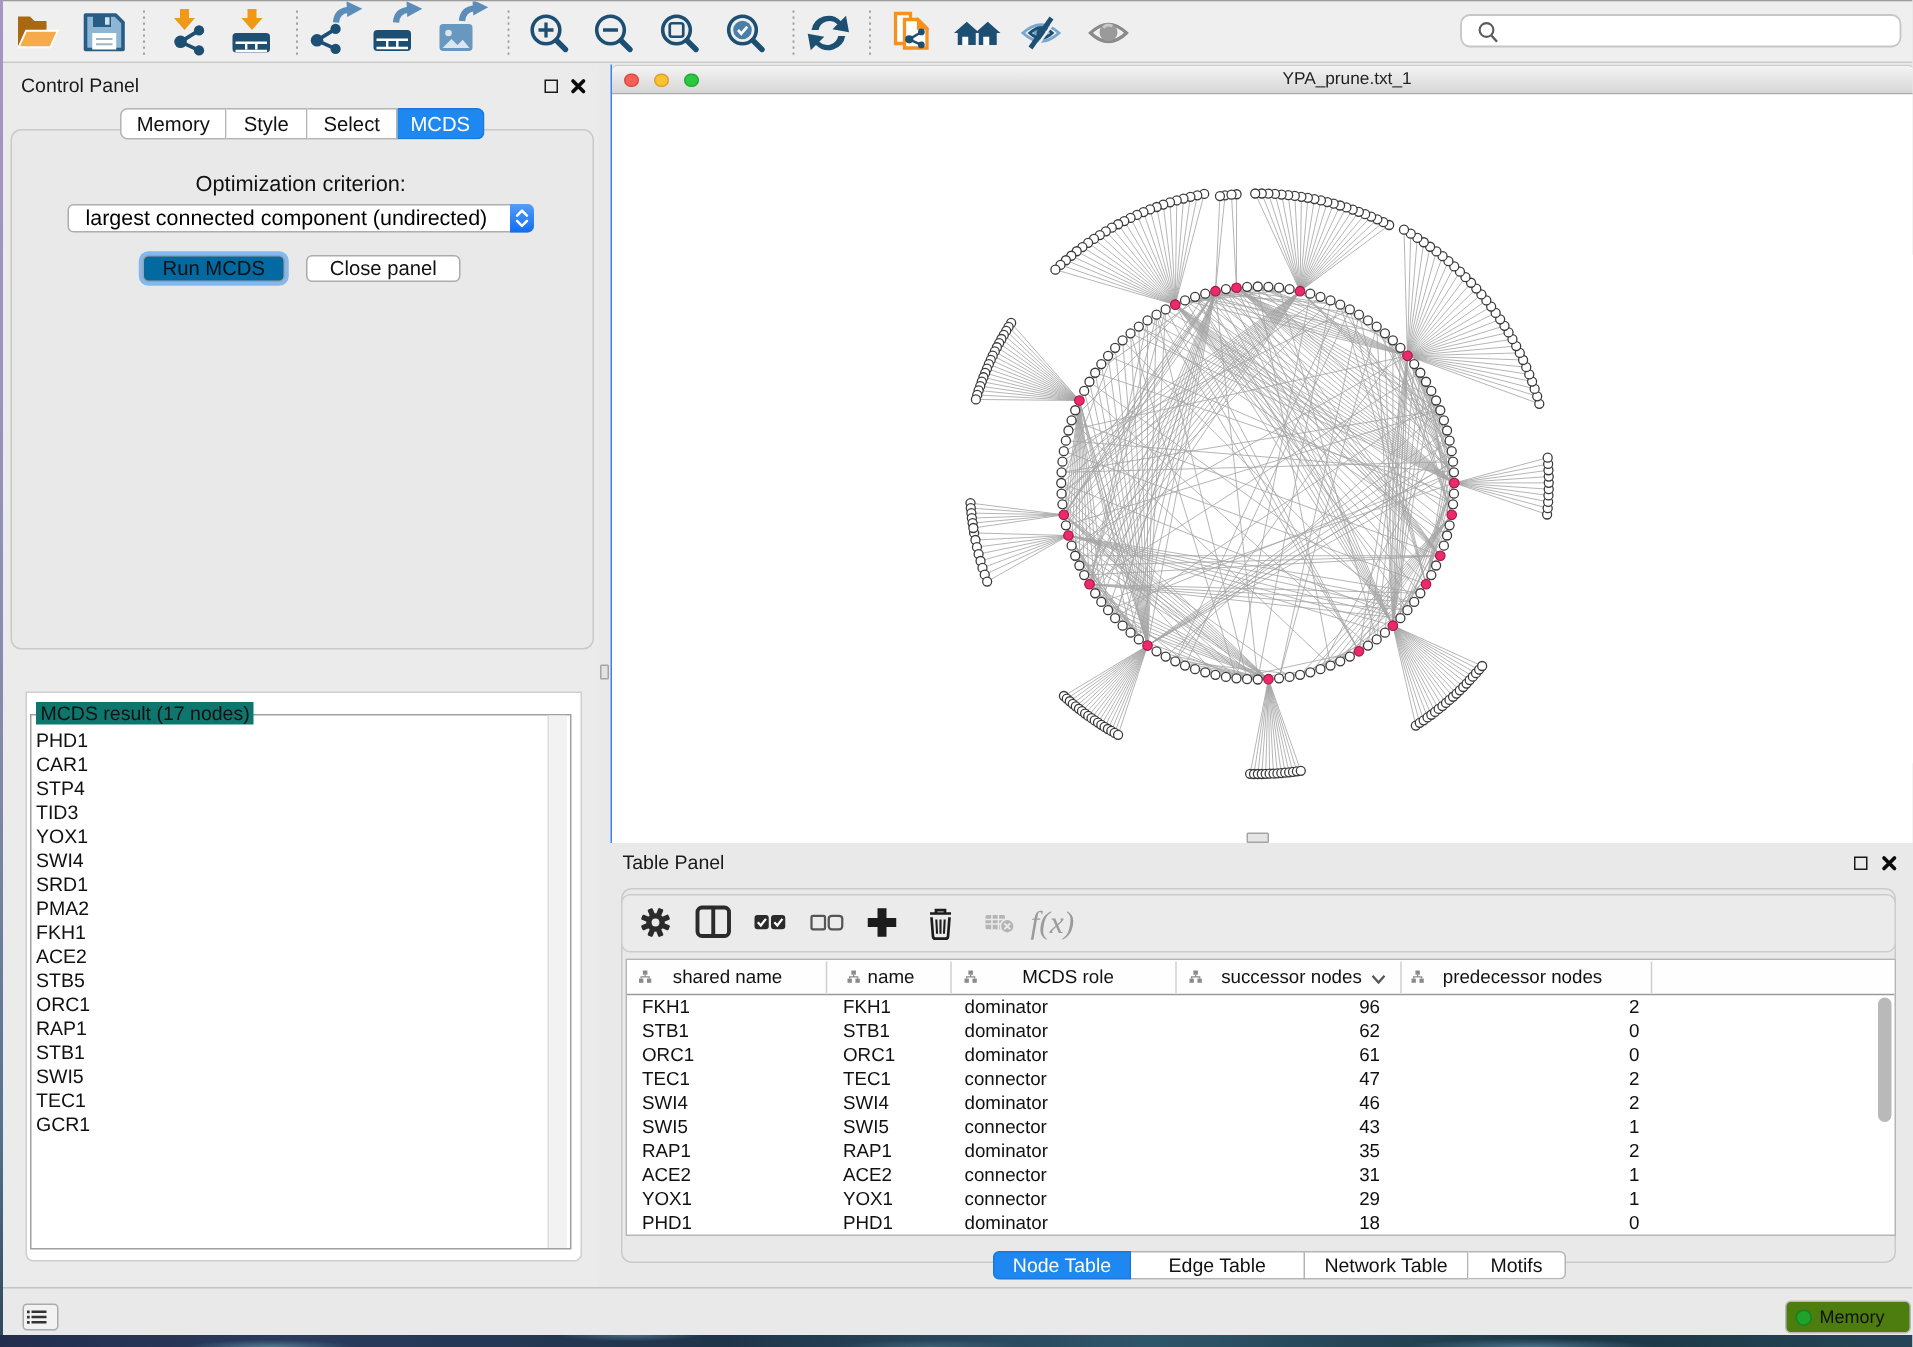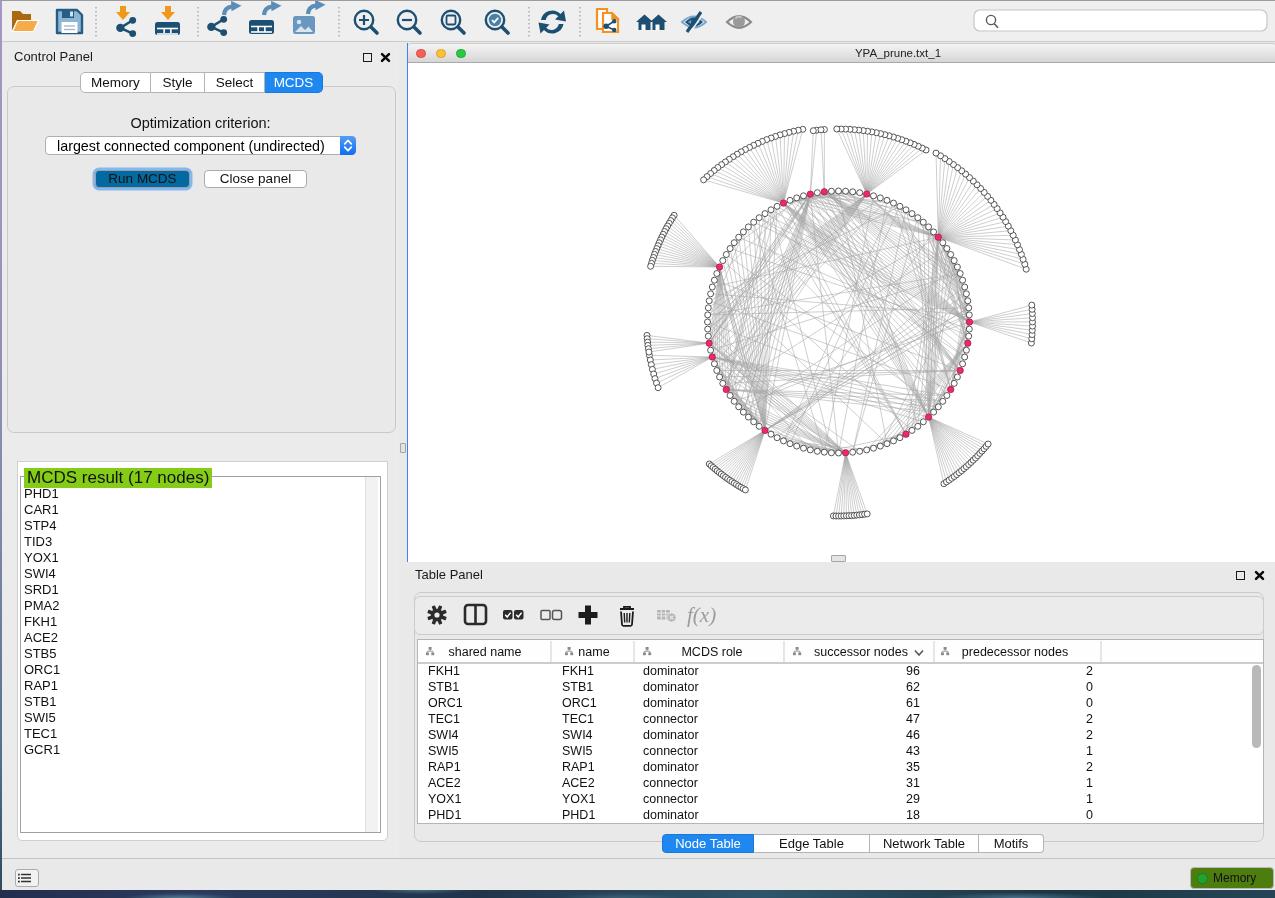--- a/index.html
+++ b/index.html
@@ -174,21 +174,21 @@
           <path d="M4.7 11.2 L8 14.6 L11.3 11.2" stroke="#fff" stroke-width="1.7" fill="none" stroke-linecap="round" stroke-linejoin="round"></path>
         </svg>
     </div>
   </div>
 
   <div class="abs" style="left:93px;top:127px;width:95px;height:18px;background:#0369a1;border:1px solid #9f9f9f;border-radius:4px;box-shadow:0 0 0 2.5px #85b8ee;font-size:13.5px;color:#111;text-align:center;line-height:16px">Run MCDS</div>
   <div class="abs" style="left:202px;top:127px;width:103px;height:18px;background:#fff;border:1px solid #ababab;border-radius:4px;font-size:13.5px;color:#111;text-align:center;line-height:16px">Close panel</div>
 
   <div class="abs" style="left:15px;top:418px;width:371px;height:380px;background:#fff;border:1px solid #cfcfcf;border-radius:0 0 5px 5px"></div>
   <div class="abs" style="left:18px;top:433px;width:361px;height:357px;border:1px solid #a0a0a0"></div>
-  <div class="abs" style="left:22px;top:425px;background:#84cc16;padding:0 3px;font-size:17px;color:#111">MCDS result (17 nodes)</div>
+  <div class="abs" style="left:22px;top:425px;background:#0f766e;padding:0 3px;font-size:13px;color:#111">MCDS result (17 nodes)</div>
   <div class="abs" style="left:363px;top:434px;width:13px;height:355px;background:#f2f2f2;border-left:1px solid #ddd"></div>
   <div class="abs" style="left:22px;top:443px;font-size:13px;color:#111;line-height:16px">PHD1<br>CAR1<br>STP4<br>TID3<br>YOX1<br>SWI4<br>SRD1<br>PMA2<br>FKH1<br>ACE2<br>STB5<br>ORC1<br>RAP1<br>STB1<br>SWI5<br>TEC1<br>GCR1</div>
 </div>
 
 <div class="abs" style="left:399px;top:43px;width:8px;height:815px;background:#e9e9e9"></div>
 <div class="abs" style="left:400px;top:443px;width:6px;height:10px;background:#e2e2e2;border:1px solid #a5a5a5;border-radius:1px"></div>
 
 <div class="abs" style="left:407px;top:43px;width:868px;height:519px;border-left:1px solid #3b82f6">
   <div class="abs" style="left:0;top:0;width:868px;height:20px;background:linear-gradient(#f4f4f4,#d6d6d6);border-bottom:1px solid #a9a9a9;border-top:1px solid #ccc;border-radius:4px 4px 0 0">
     <div class="abs" style="left:8px;top:4.5px;width:9.5px;height:9.5px;border-radius:50%;background:#f75f57;border:1px solid #d94b44"></div>

